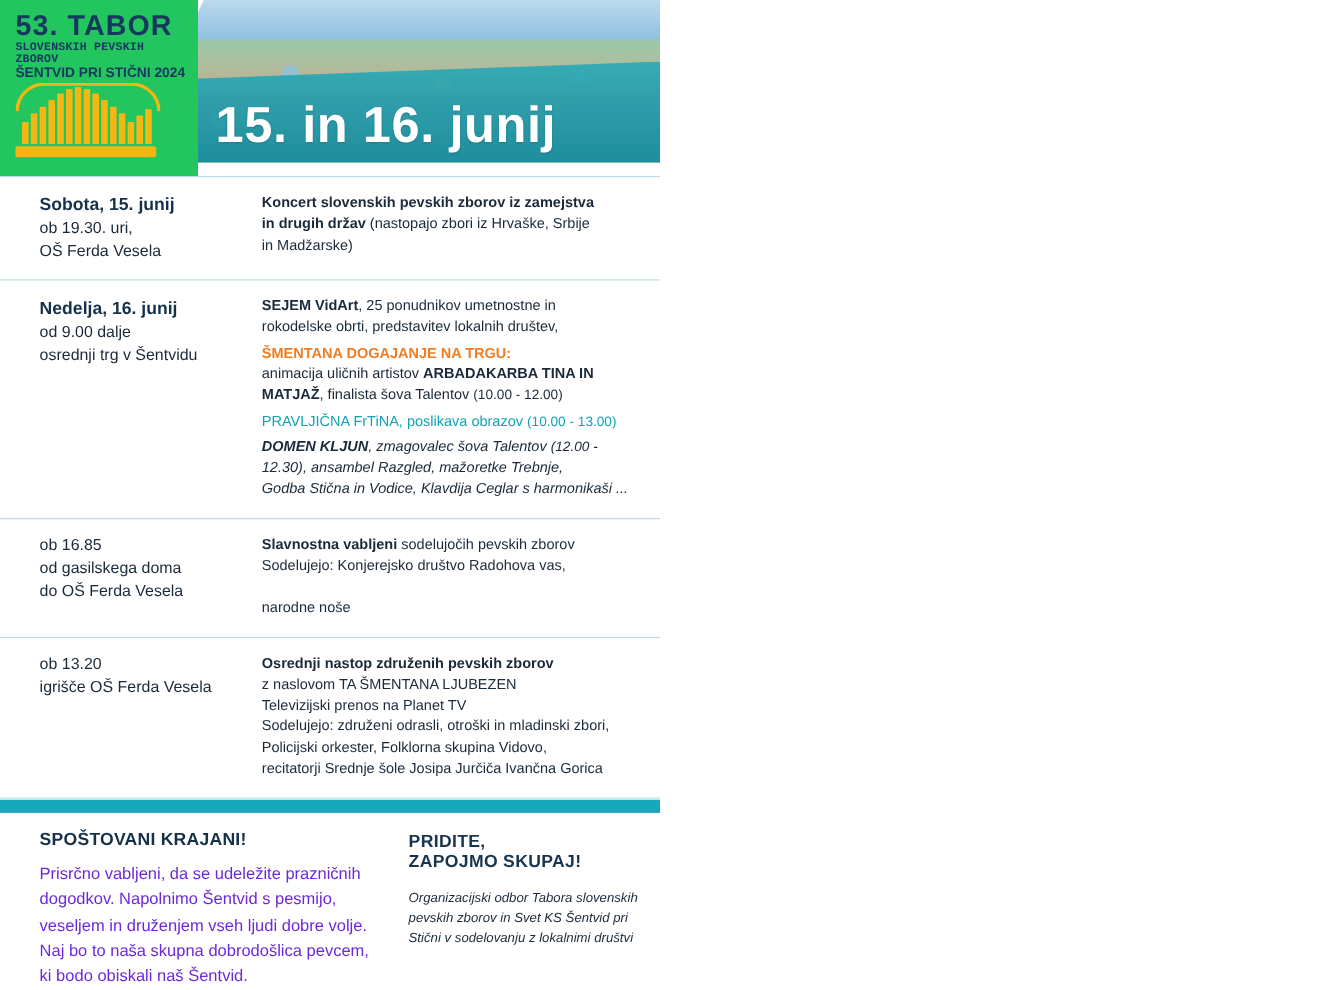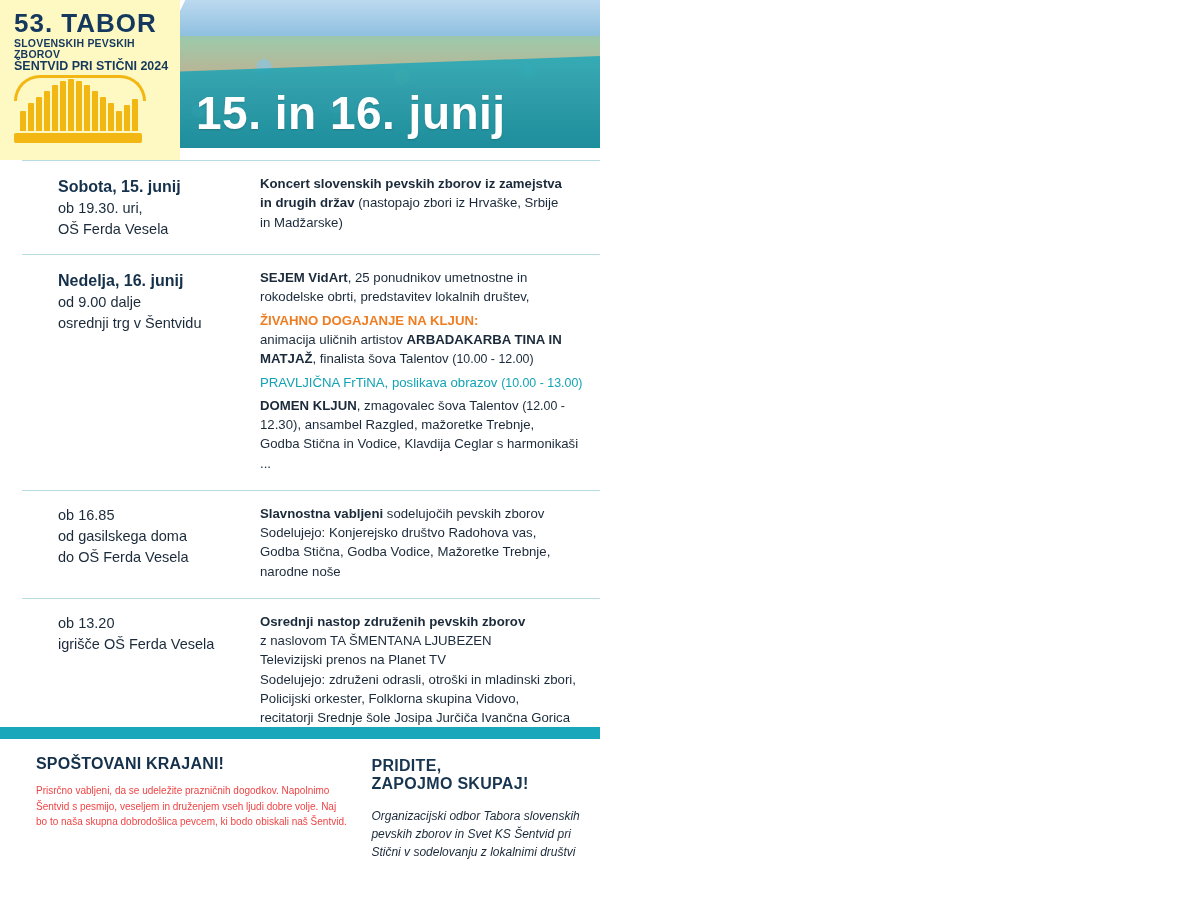--- a/index.html
+++ b/index.html
@@ -13,27 +13,27 @@
   }
 
   
   .poster { position:relative; width:1200px; height:900px; }
 
   .left-col { position:absolute; left:0; top:0; width:600px; height:900px; background:#ffffff; }
   .right-col { position:absolute; left:600px; top:0; width:600px; height:900px; background:#ffffff; }
 
   .logo-box {
     position:absolute; left:0; top:0; width:180px; height:160px;
-    background:#fef9c3; z-index:6; padding:10px 8px 0 14px;
+    background:#22c55e; z-index:6; padding:10px 8px 0 14px;
   }
   .logo-title {
     font-weight:bold; color:#15385e; line-height:1.0;
   }
   .logo-t1 { font-size:26px; letter-spacing:1px; }
-  .logo-t2 { font-size:10.5px; letter-spacing:0.2px; margin-top:2px; }
+  .logo-t2 { font-size:10.5px; letter-spacing:0.2px; margin-top:2px;font-family:Liberation Mono, monospace; }
   .logo-t3 { font-size:12.5px; margin-top:1px; }
   .organ {
     margin-top:6px; position:relative; width:132px; height:70px;
   }
   .organ .pipes { display:flex; align-items:flex-end; gap:2px; height:52px; margin-left:6px;}
   .organ .pipes i { display:block; width:6px; background:#f2b713; border-radius:1px 1px 0 0; }
   .organ .base { width:128px; height:10px; background:#f2b713; margin-top:2px; border-radius:2px; }
   .organ .arc {
     position:absolute; left:0; top:-4px; width:132px; height:26px;
     border:3px solid #f2b713; border-bottom:none; border-radius:66px 66px 0 0;
@@ -68,21 +68,21 @@
     background:#ffffff;
     clip-path:polygon(0 0, 200px 0, 110px 190px, 0 190px);
   }
   .banner-date {
     position:absolute; left:196px; top:86px;
     font-size:46px; font-weight:bold; color:#ffffff; letter-spacing:0.5px;
     text-shadow:0 1px 2px rgba(0,0,0,.18);
   }
 
   
-  .program { position:absolute; left:0; top:160px; width:600px;padding-left:22px; }
+  .program { position:absolute; left:0; top:160px; width:600px; }
   .prow { display:flex; border-bottom:1px solid #b7dde2; min-height:56px; }
   .prow:first-child { border-top:1px solid #b7dde2; }
   .prow .when {
     width:238px; padding:14px 10px 14px 36px;
     font-size:14.5px; color:#1b2a3a; line-height:1.45;
   }
   .prow .when .strong { font-weight:bold; font-size:16px; color:#14304a; }
   .prow .what {
     flex:1; padding:13px 14px 13px 0; font-size:13.2px; color:#1b2a3a; line-height:1.46;
   }
@@ -91,21 +91,21 @@
   .orange { color:#ef7d22; font-weight:bold; }
 
   
   .bottom-band {
     position:absolute; left:0; top:727px; width:600px; height:212px;
     background:#ffffff; border-top:12px solid #18a7bb;
   }
   .bottom-inner { display:flex; padding:16px 18px 0 36px; gap:22px; }
   .bmsg { width:320px; }
   .bmsg h3 { margin:0 0 10px 0; font-size:16px; color:#14304a; font-weight:bold; letter-spacing:.2px;}
-  .bmsg p { margin:0; font-size:10px; line-height:1.55; color:#ef4444; }
+  .bmsg p { margin:0; font-size:15px; line-height:1.55; color:#6d28d9; }
   .bcall { width:215px; padding-top:2px; }
   .bcall .big {
     font-size:16px; font-weight:bold; color:#18354f; line-height:1.12; letter-spacing:.3px;
   }
   .bcall .org {
     margin-top:14px; font-size:12px; font-style:italic; color:#1b2a3a; line-height:1.5;
   }
 </style>
 </head>
 <body>
@@ -163,33 +163,33 @@
           </div>
         </div>
         <div class="prow">
           <div class="when">
             <div class="strong">Nedelja, 16. junij</div>
             <div>od 9.00 dalje</div>
             <div>osrednji trg v Šentvidu</div>
           </div>
           <div class="what">
             <div style="margin-bottom: 4px;"><span class="b">SEJEM VidArt</span><span class="">, 25 ponudnikov umetnostne in</span><br><span class="">rokodelske obrti, predstavitev lokalnih društev,</span></div>
-            <div style="margin-bottom: 4px;"><span class="orange">ŽIVAHNO DOGAJANJE NA KLJUN:</span><br><span class="">animacija uličnih artistov </span><span class="b">ARBADAKARBA TINA IN</span><br><span class="b">MATJAŽ</span><span class="">, finalista šova Talentov </span><span class="" style="font-size: 12.4px;">(10.00 - 12.00)</span></div>
+            <div style="margin-bottom: 4px;"><span class="orange">ŠMENTANA DOGAJANJE NA TRGU:</span><br><span class="">animacija uličnih artistov </span><span class="b">ARBADAKARBA TINA IN</span><br><span class="b">MATJAŽ</span><span class="">, finalista šova Talentov </span><span class="" style="font-size: 12.4px;">(10.00 - 12.00)</span></div>
             <div style="margin-bottom: 4px;"><span class="teal">PRAVLJIČNA FrTiNA, poslikava obrazov </span><span class="teal" style="font-size: 12.4px;">(10.00 - 13.00)</span></div>
-            <div style="margin-bottom: 4px;"><span class="b">DOMEN KLJUN</span><span class="">, zmagovalec šova Talentov </span><span class="" style="font-size: 12.4px;">(12.00 -</span><br><span class="">12.30), ansambel Razgled, mažoretke Trebnje,</span><br><span class="">Godba Stična in Vodice, Klavdija Ceglar s harmonikaši ...</span></div>
+            <div style="margin-bottom: 4px; font-style: italic;"><span class="b">DOMEN KLJUN</span><span class="">, zmagovalec šova Talentov </span><span class="" style="font-size: 12.4px;">(12.00 -</span><br><span class="">12.30), ansambel Razgled, mažoretke Trebnje,</span><br><span class="">Godba Stična in Vodice, Klavdija Ceglar s harmonikaši ...</span></div>
           </div>
         </div>
         <div class="prow">
           <div class="when">
             <div>ob 16.85</div>
             <div>od gasilskega doma</div>
             <div>do OŠ Ferda Vesela</div>
           </div>
           <div class="what">
-            <div style="margin-bottom: 4px;"><span class="b">Slavnostna vabljeni </span><span class="">sodelujočih pevskih zborov</span><br><span class="">Sodelujejo: Konjerejsko društvo Radohova vas,</span><br><span class="">Godba Stična, Godba Vodice, Mažoretke Trebnje,</span><br><span class="">narodne noše</span></div>
+            <div style="margin-bottom: 4px;"><span class="b">Slavnostna vabljeni </span><span class="">sodelujočih pevskih zborov</span><br><span class="">Sodelujejo: Konjerejsko društvo Radohova vas,</span><br><br><span class="">narodne noše</span></div>
           </div>
         </div>
         <div class="prow">
           <div class="when">
             <div>ob 13.20</div>
             <div>igrišče OŠ Ferda Vesela</div>
           </div>
           <div class="what">
             <div style="margin-bottom: 4px;"><span class="b">Osrednji nastop združenih pevskih zborov</span><br><span class="">z naslovom TA ŠMENTANA LJUBEZEN</span><br><span class="">Televizijski prenos na Planet TV</span><br><span class="">Sodelujejo: združeni odrasli, otroški in mladinski zbori,</span><br><span class="">Policijski orkester, Folklorna skupina Vidovo,</span><br><span class="">recitatorji Srednje šole Josipa Jurčiča Ivančna Gorica</span></div>
           </div>

